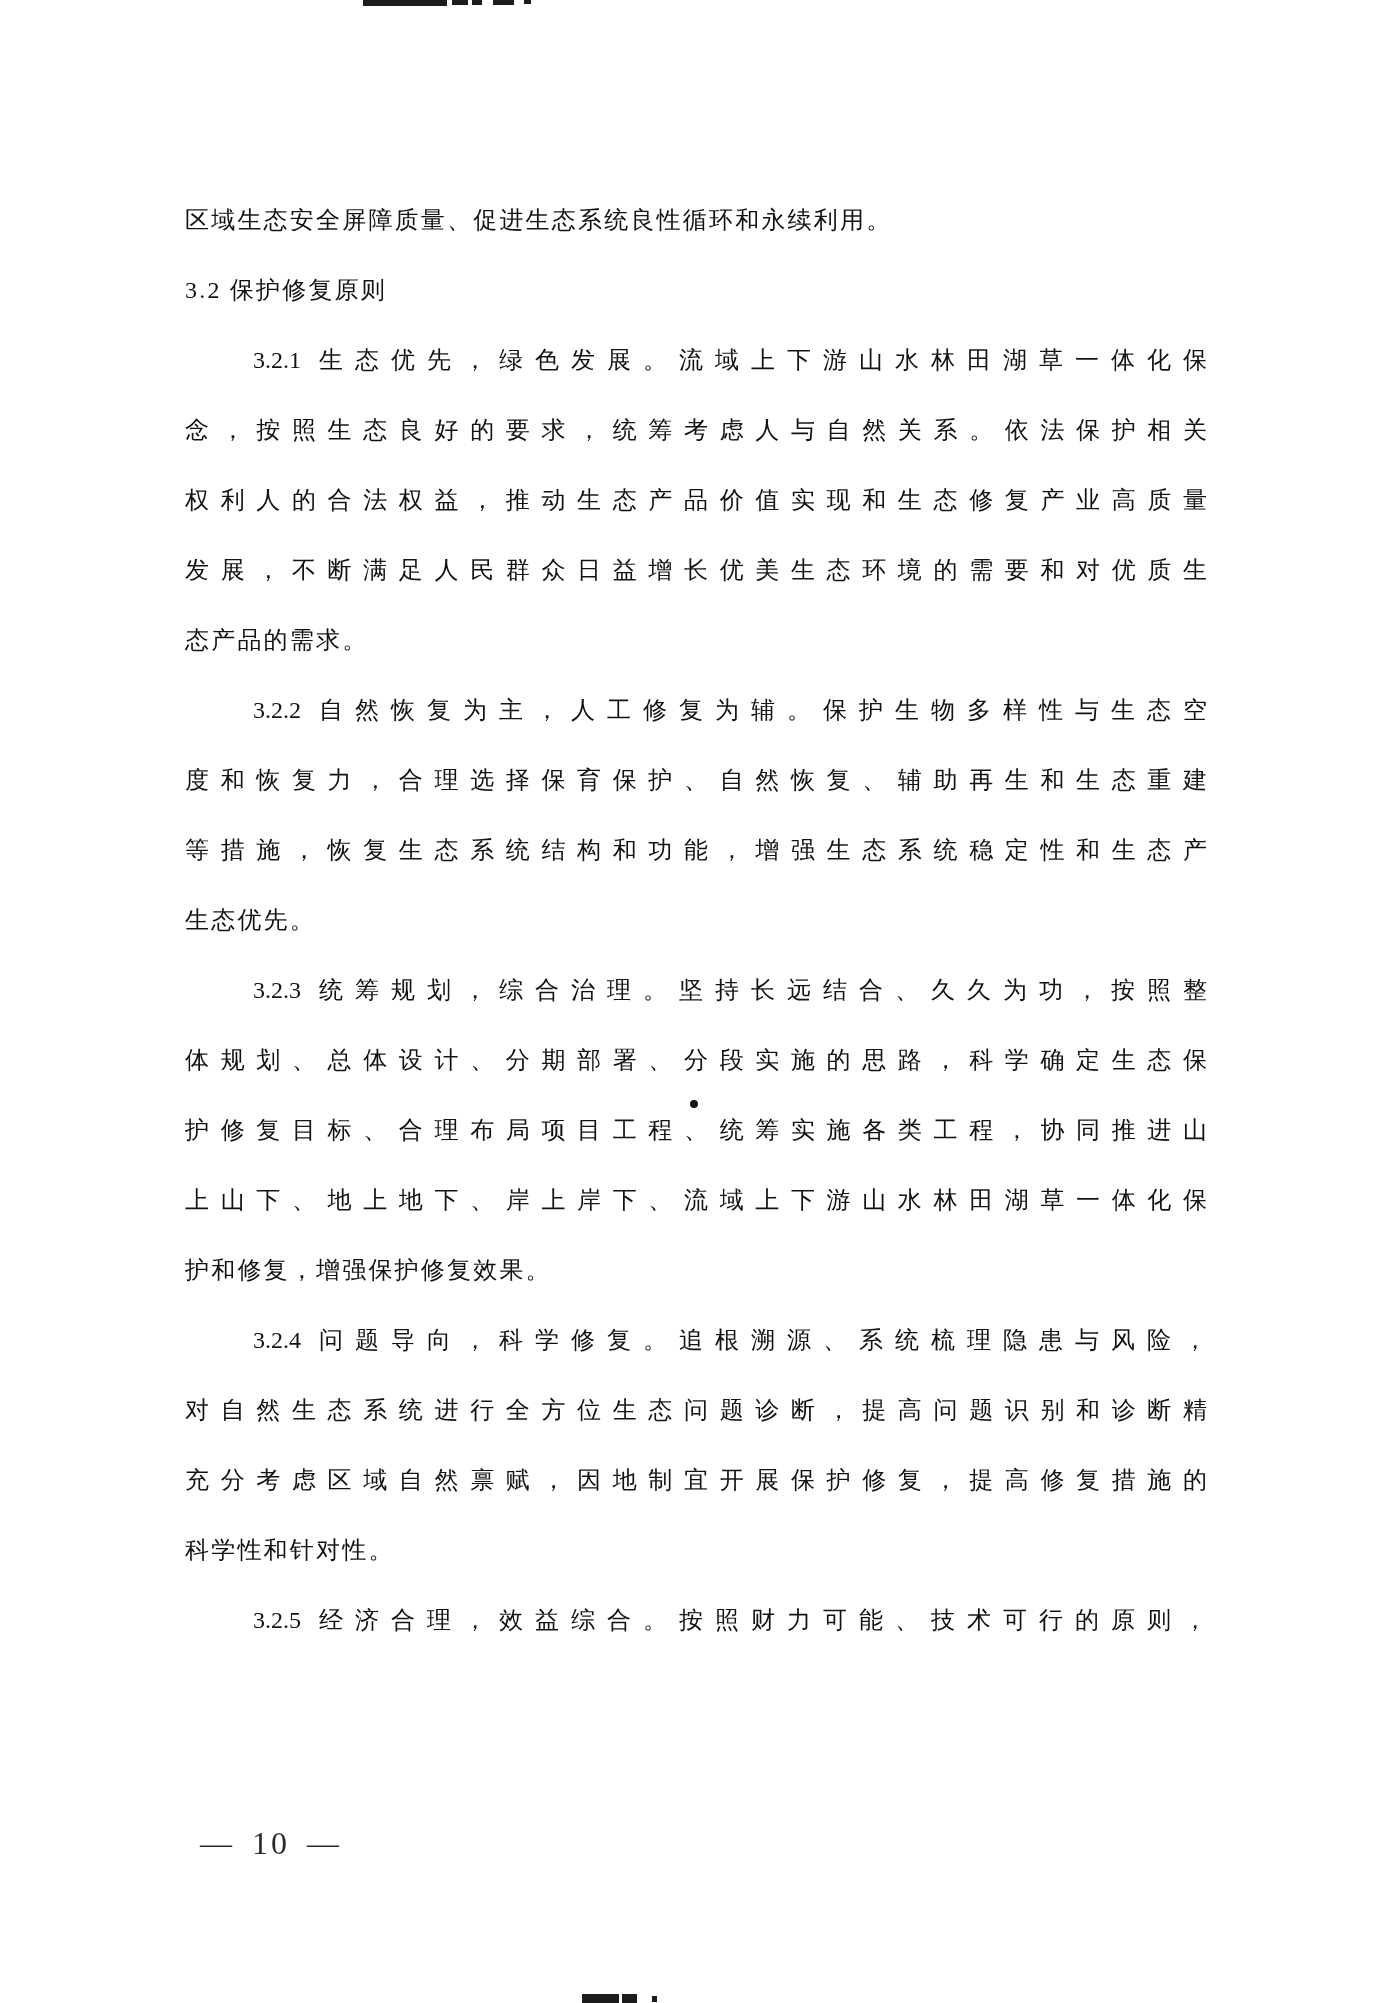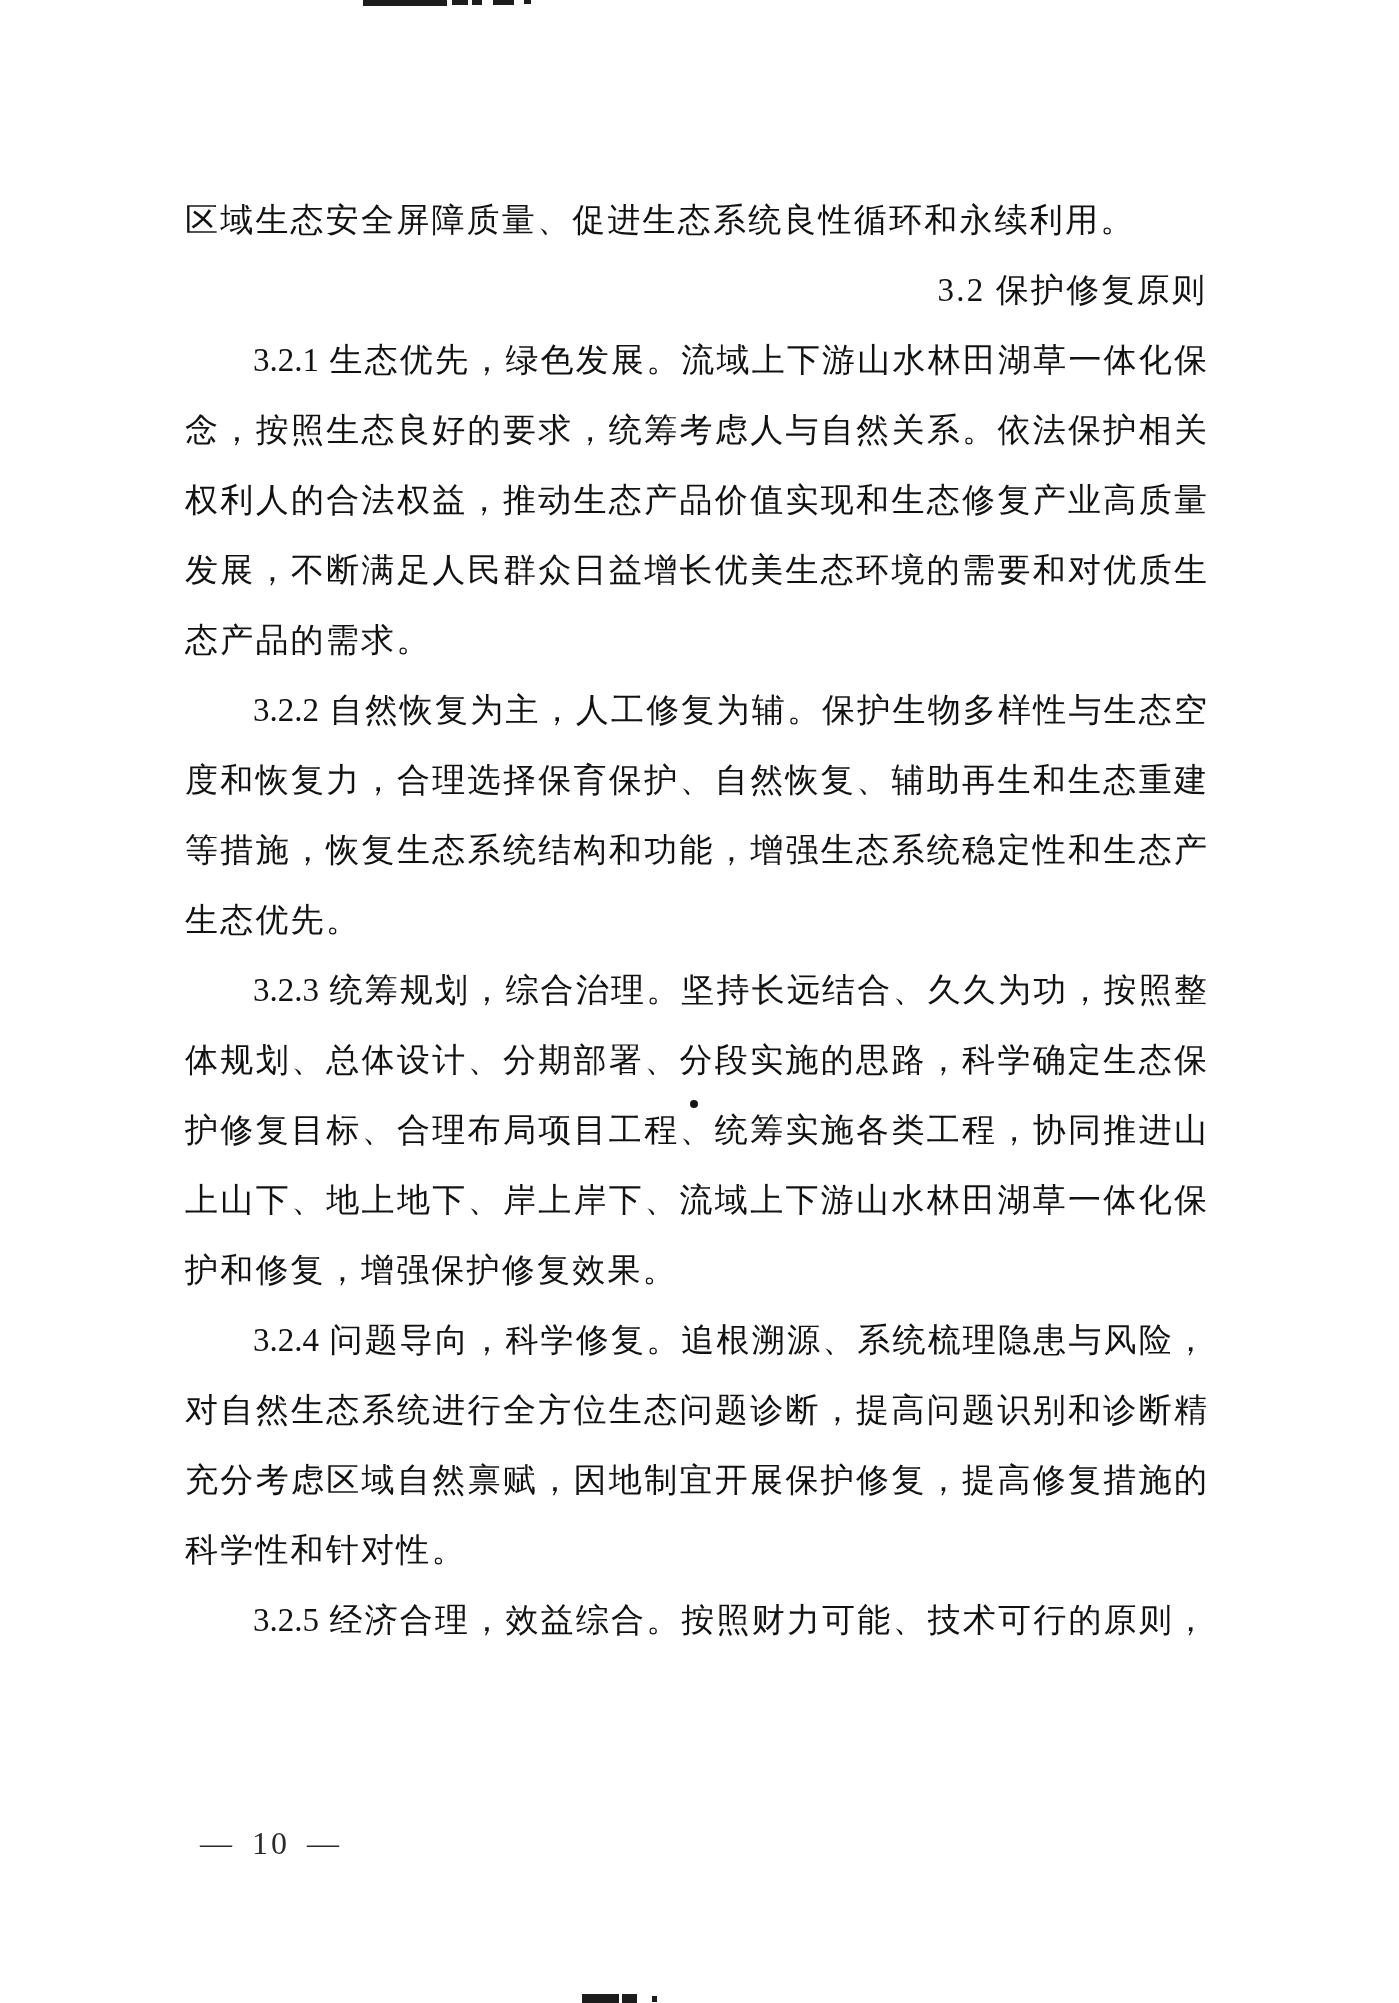--- a/index.html
+++ b/index.html
@@ -15,30 +15,30 @@
   }
   .content {
     position: absolute;
     left: 185px;
     top: 185px;
     width: 1022px;
   }
   .line {
     height: 70px;
     line-height: 70px;
-    font-size: 33px;
+    font-size: 24px;
     overflow: hidden;
     color: #121212;
   }
   .line.plain {
     text-align: left;
     letter-spacing: 2.2px;
   }
   .line.heading {
-    text-align: right;
+    text-align: left;
     letter-spacing: 2.2px;
   }
   .line.justify {
     text-align: justify;
     text-align-last: justify;
     text-justify: inter-character;
   }
   .line.first {
     padding-left: 68px;
     text-align: justify;

